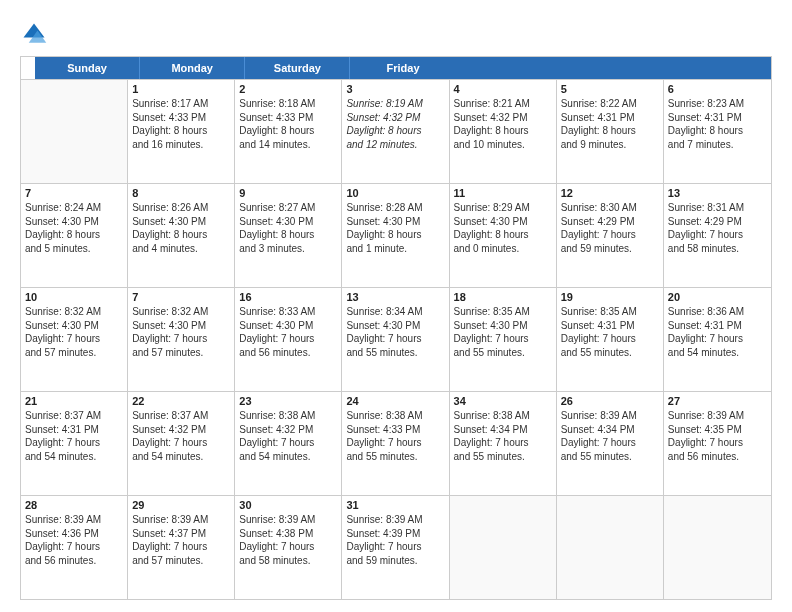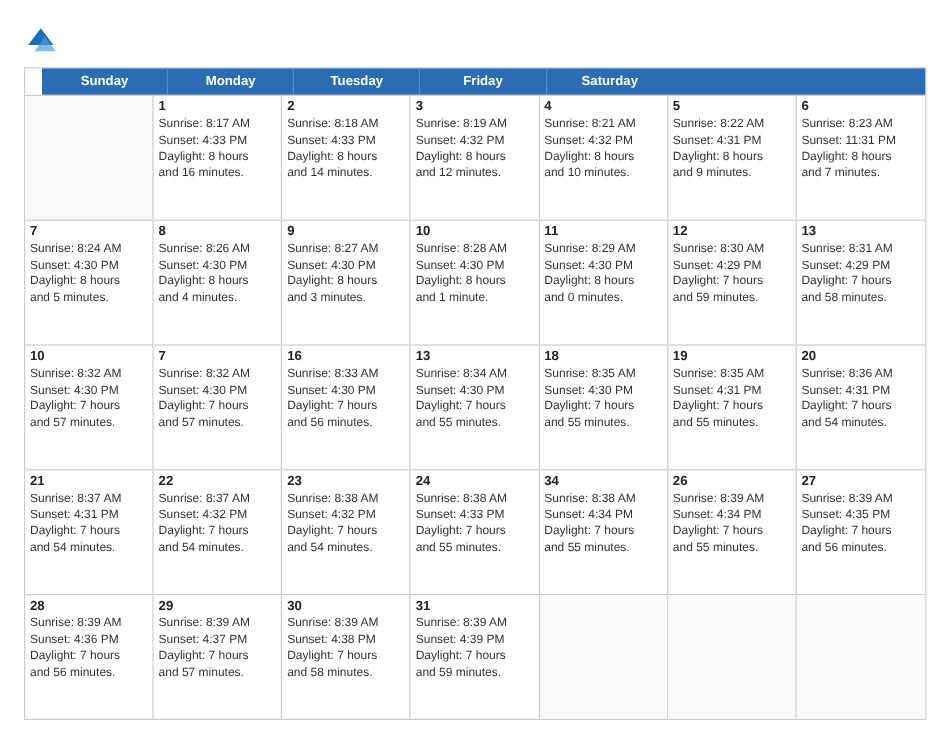--- a/index.html
+++ b/index.html
@@ -135,44 +135,43 @@
     <div class="title-area">
       <div class="month-title"></div>
       <div class="location"></div>
     </div>
   </div>
 
   <div class="calendar">
     <div class="cal-header" id="cal-header">
         <div class="cal-header-cell">Sunday</div>
         <div class="cal-header-cell">Monday</div>
-        <div class="cal-header-cell">Tuesday</div>
+        <div class="cal-header-cell">Saturday</div>
         <div class="cal-header-cell">Friday</div>
-        <div class="cal-header-cell">Saturday</div>
       </div>
     <div class="cal-body" id="cal-body">
         <div class="cal-row">
           <div class="cal-cell empty"></div>
           <div class="cal-cell">
             <div class="day-number">1</div>
             <div class="day-info" style="white-space: pre-line;">Sunrise: 8:17 AM
 Sunset: 4:33 PM
 Daylight: 8 hours
 and 16 minutes.</div>
           </div>
           <div class="cal-cell">
             <div class="day-number">2</div>
             <div class="day-info" style="white-space: pre-line;">Sunrise: 8:18 AM
 Sunset: 4:33 PM
 Daylight: 8 hours
 and 14 minutes.</div>
           </div>
           <div class="cal-cell">
             <div class="day-number">3</div>
-            <div class="day-info" style="white-space: pre-line;">Sunrise: 8:19 AM
+            <div class="day-info" style="white-space: pre-line; font-style: italic;">Sunrise: 8:19 AM
 Sunset: 4:32 PM
 Daylight: 8 hours
 and 12 minutes.</div>
           </div>
           <div class="cal-cell">
             <div class="day-number">4</div>
             <div class="day-info" style="white-space: pre-line;">Sunrise: 8:21 AM
 Sunset: 4:32 PM
 Daylight: 8 hours
 and 10 minutes.</div>
@@ -180,21 +179,21 @@
           <div class="cal-cell">
             <div class="day-number">5</div>
             <div class="day-info" style="white-space: pre-line;">Sunrise: 8:22 AM
 Sunset: 4:31 PM
 Daylight: 8 hours
 and 9 minutes.</div>
           </div>
           <div class="cal-cell">
             <div class="day-number">6</div>
             <div class="day-info" style="white-space: pre-line;">Sunrise: 8:23 AM
-Sunset: 11:31 PM
+Sunset: 4:31 PM
 Daylight: 8 hours
 and 7 minutes.</div>
           </div>
         </div>
         <div class="cal-row">
           <div class="cal-cell">
             <div class="day-number">7</div>
             <div class="day-info" style="white-space: pre-line;">Sunrise: 8:24 AM
 Sunset: 4:30 PM
 Daylight: 8 hours

